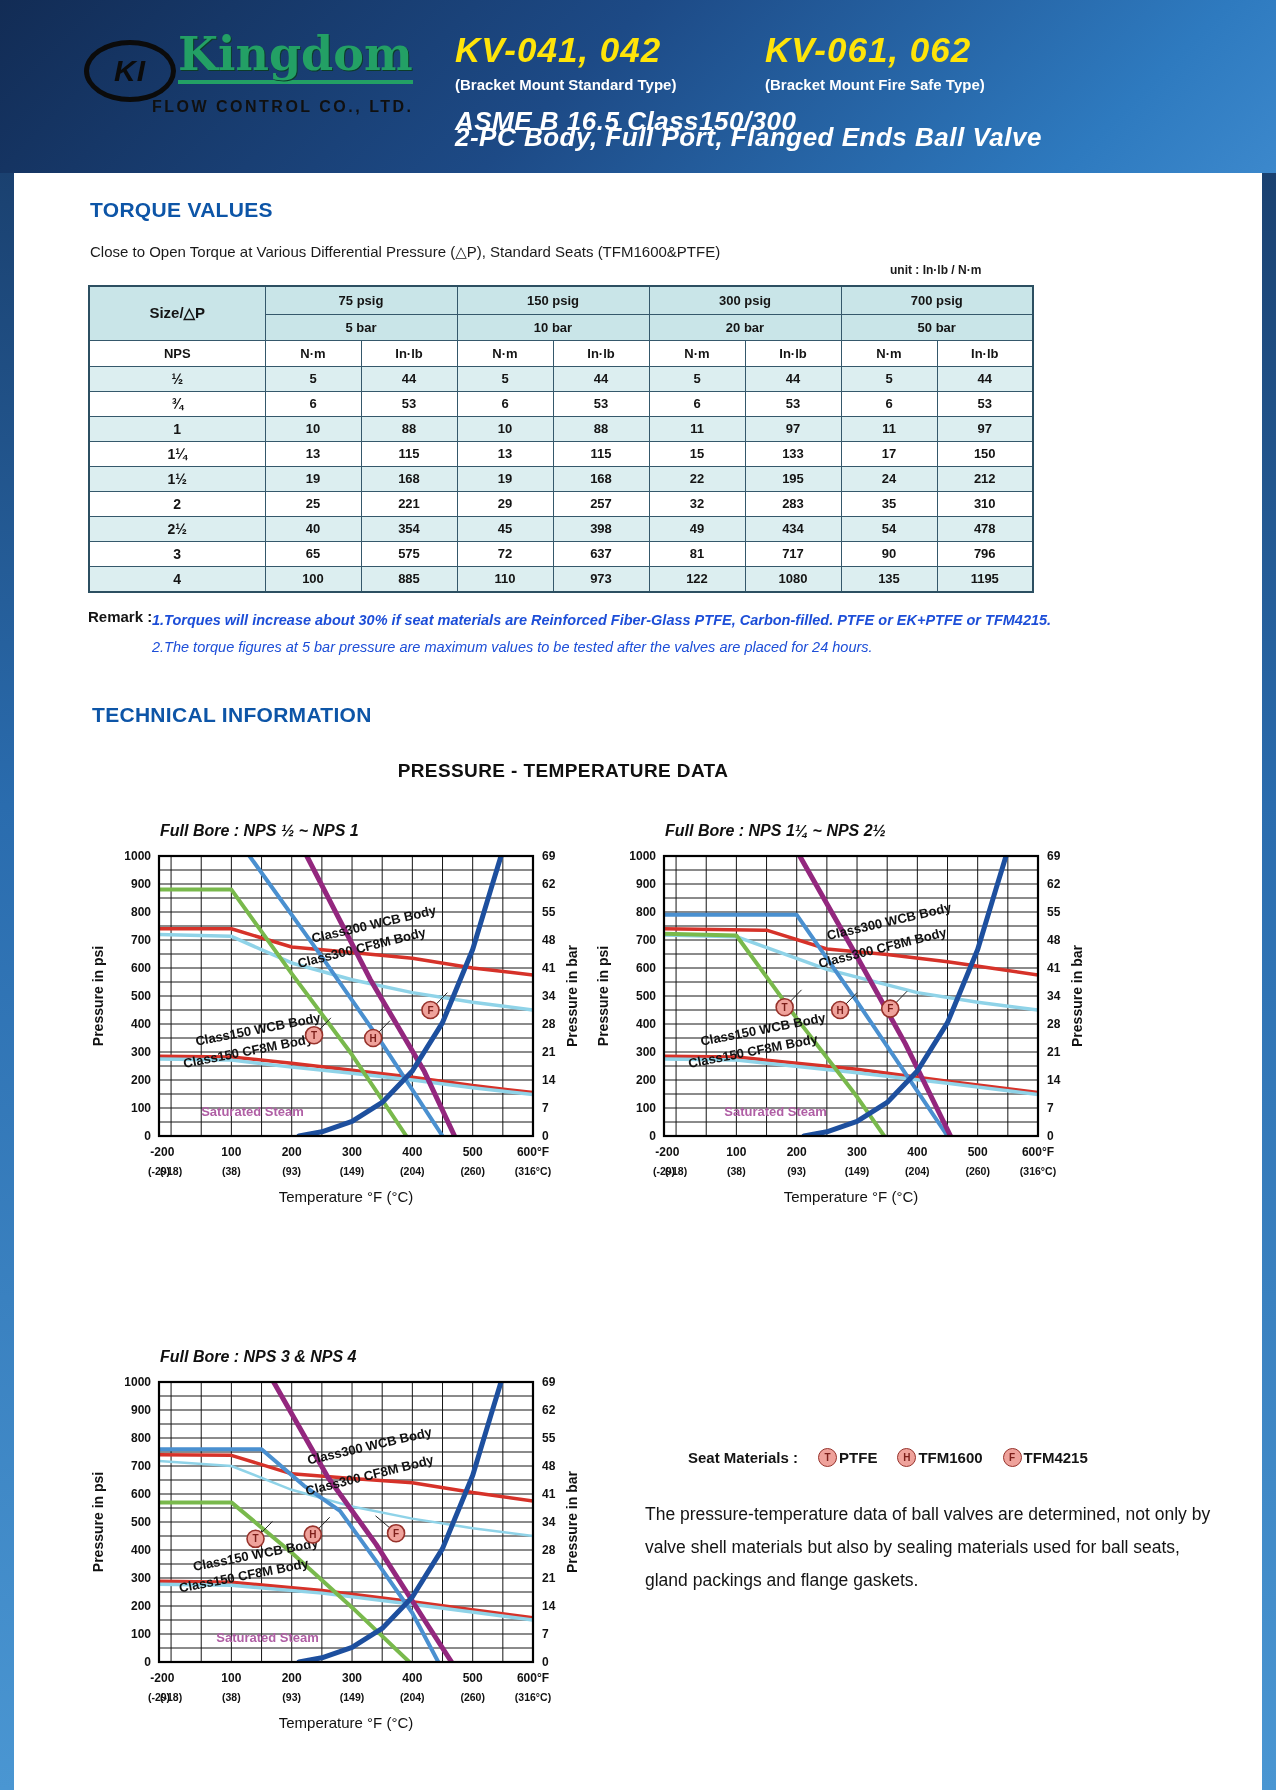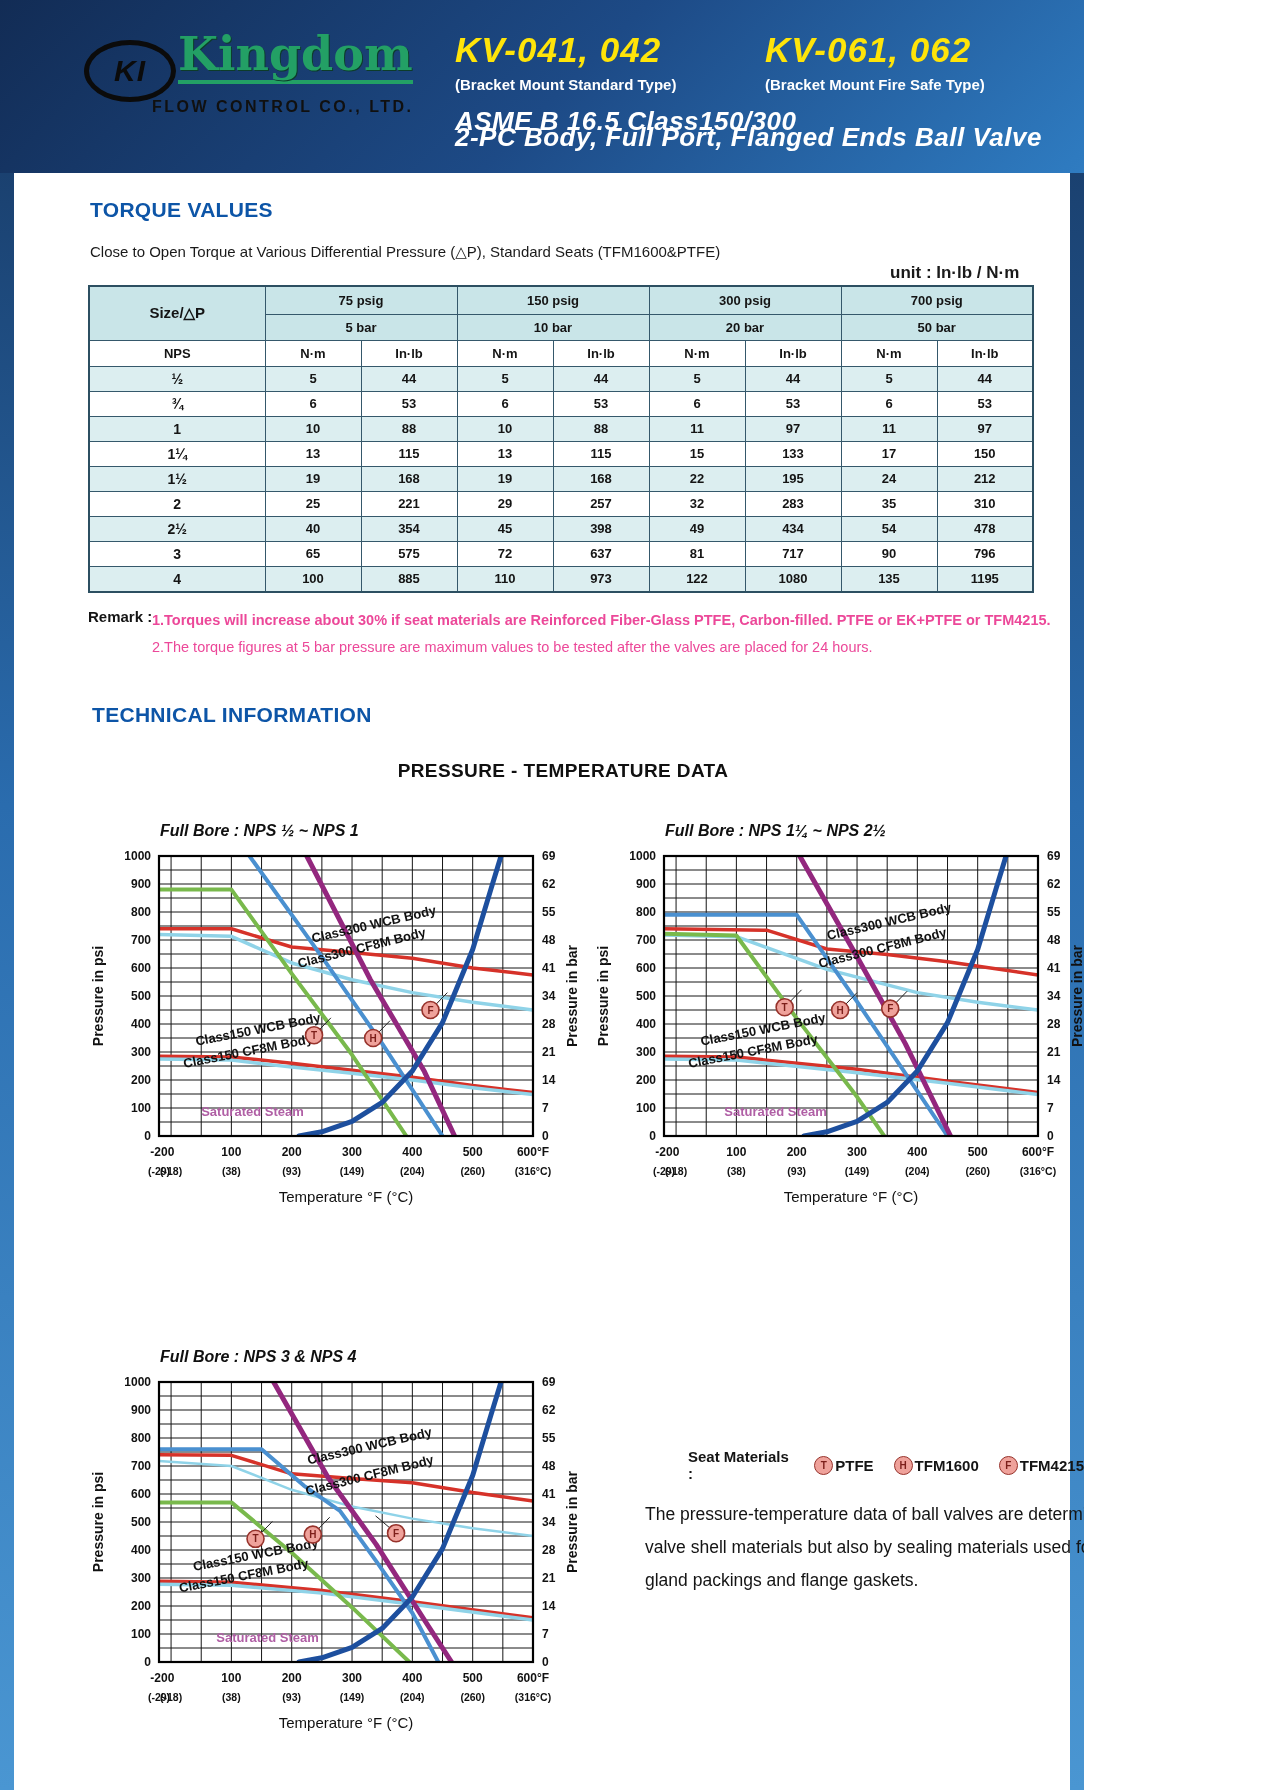--- a/index.html
+++ b/index.html
@@ -1,44 +1,44 @@
 <!DOCTYPE html>
 <html><head>
 <meta charset="utf-8">
 <style>
   html,body{margin:0;padding:0;background:#fff;}
   body{font-family:"Liberation Sans",sans-serif;color:#111;}
-  .page{position:relative;width:1084px;height:1790px;background:#fff;overflow:hidden;}
+  .page{position:relative;width:1276px;height:1790px;background:#fff;overflow:hidden;}
   .edge{position:absolute;top:0;bottom:0;width:14px;background:linear-gradient(180deg,#16355f 0%,#2a6cae 45%,#4a96d2 100%);}
   .edge.left{left:0;} .edge.right{right:0;}
   .hdr{position:absolute;left:0;top:0;width:1276px;height:173px;
        background:linear-gradient(135deg,#122c55 0%,#1d4a86 45%,#2e7abf 85%,#3c88cc 100%);}
   .logo-oval{position:absolute;left:84px;top:40px;width:82px;height:52px;border:5px solid #0b0b0b;border-radius:50%;
              display:flex;align-items:center;justify-content:center;}
   .logo-oval span{font-weight:bold;font-size:30px;color:#0b0b0b;letter-spacing:1px;font-style:italic;}
   .logo-name{position:absolute;left:178px;top:30px;font-family:"DejaVu Serif",serif;font-weight:bold;font-size:46px;
              color:#23a065;text-shadow:1px 1px 0 #0d3c2a;border-bottom:4px solid #23a065;padding-bottom:2px;line-height:1.05;}
   .logo-co{position:absolute;left:152px;top:98px;font-size:16px;font-weight:bold;color:#101010;letter-spacing:2.5px;}
   .pcode{position:absolute;top:30px;font-style:italic;font-weight:bold;font-size:35px;color:#ffe409;letter-spacing:1px;}
   .ptype{position:absolute;top:76px;font-weight:bold;font-size:15px;color:#fff;}
   .hsub{position:absolute;left:455px;font-style:italic;font-weight:bold;font-size:26px;color:#fff;letter-spacing:.5px;}
   .sec-h{position:absolute;font-size:21px;font-weight:bold;color:#0d55a7;letter-spacing:.3px;}
   .subtl{position:absolute;font-size:15px;color:#1a1a1a;}
-  .unit{position:absolute;font-size:17px;font-weight:bold;color:#1a1a1a;}
+  .unit{position:absolute;font-size:12px;font-weight:bold;color:#1a1a1a;}
   table.tq{position:absolute;left:88px;top:285px;border-collapse:collapse;table-layout:fixed;}
   table.tq td{border:1px solid #35586b;text-align:center;font-size:13px;font-weight:bold;color:#141414;padding:0;}
   table.tq{border:2px solid #2c4f61;}
   .th-band{background:#c9e5e8;height:28px;padding-left:42px;}
   .th-band2{background:#c9e5e8;height:26px;}
   .nps-row td{background:#fff;height:25px;font-size:13px;}
   .d-row td{height:24px;font-size:12.5px;}
   .d-row.alt td{background:#dceef0;}
   .d-row td.szc{font-size:14px;}
   .remark-lbl{position:absolute;font-size:15px;font-weight:bold;color:#141414;}
-  .remark-lines{position:absolute;font-size:14.5px;color:#ec4899;line-height:27px;}
+  .remark-lines{position:absolute;font-size:14.5px;color:#1d4ed8;line-height:27px;font-style:italic;}
   .remark-lines div:nth-child(1),.remark-lines div:nth-child(3){font-weight:bold;}
   .pt-title{position:absolute;left:88px;width:950px;text-align:center;font-size:19px;font-weight:bold;color:#101010;letter-spacing:.4px;}
   .chart-title{position:absolute;font-size:16px;font-weight:bold;color:#101010;font-style:italic;}
   svg.chart{position:absolute;font-family:"Liberation Sans",sans-serif;}
   .legend{position:absolute;font-size:15px;font-weight:bold;color:#141414;display:flex;align-items:center;gap:6px;}
   .legend .badge{display:inline-flex;width:17px;height:17px;border-radius:50%;background:#efa29b;border:1.5px solid #97322b;
                  color:#7c1f1a;font-size:10px;font-weight:bold;align-items:center;justify-content:center;margin-right:2px;}
   .legend .item{margin-left:14px;display:inline-flex;align-items:center;}
   .note{position:absolute;font-size:17.5px;color:#141414;line-height:33px;}
 </style>

